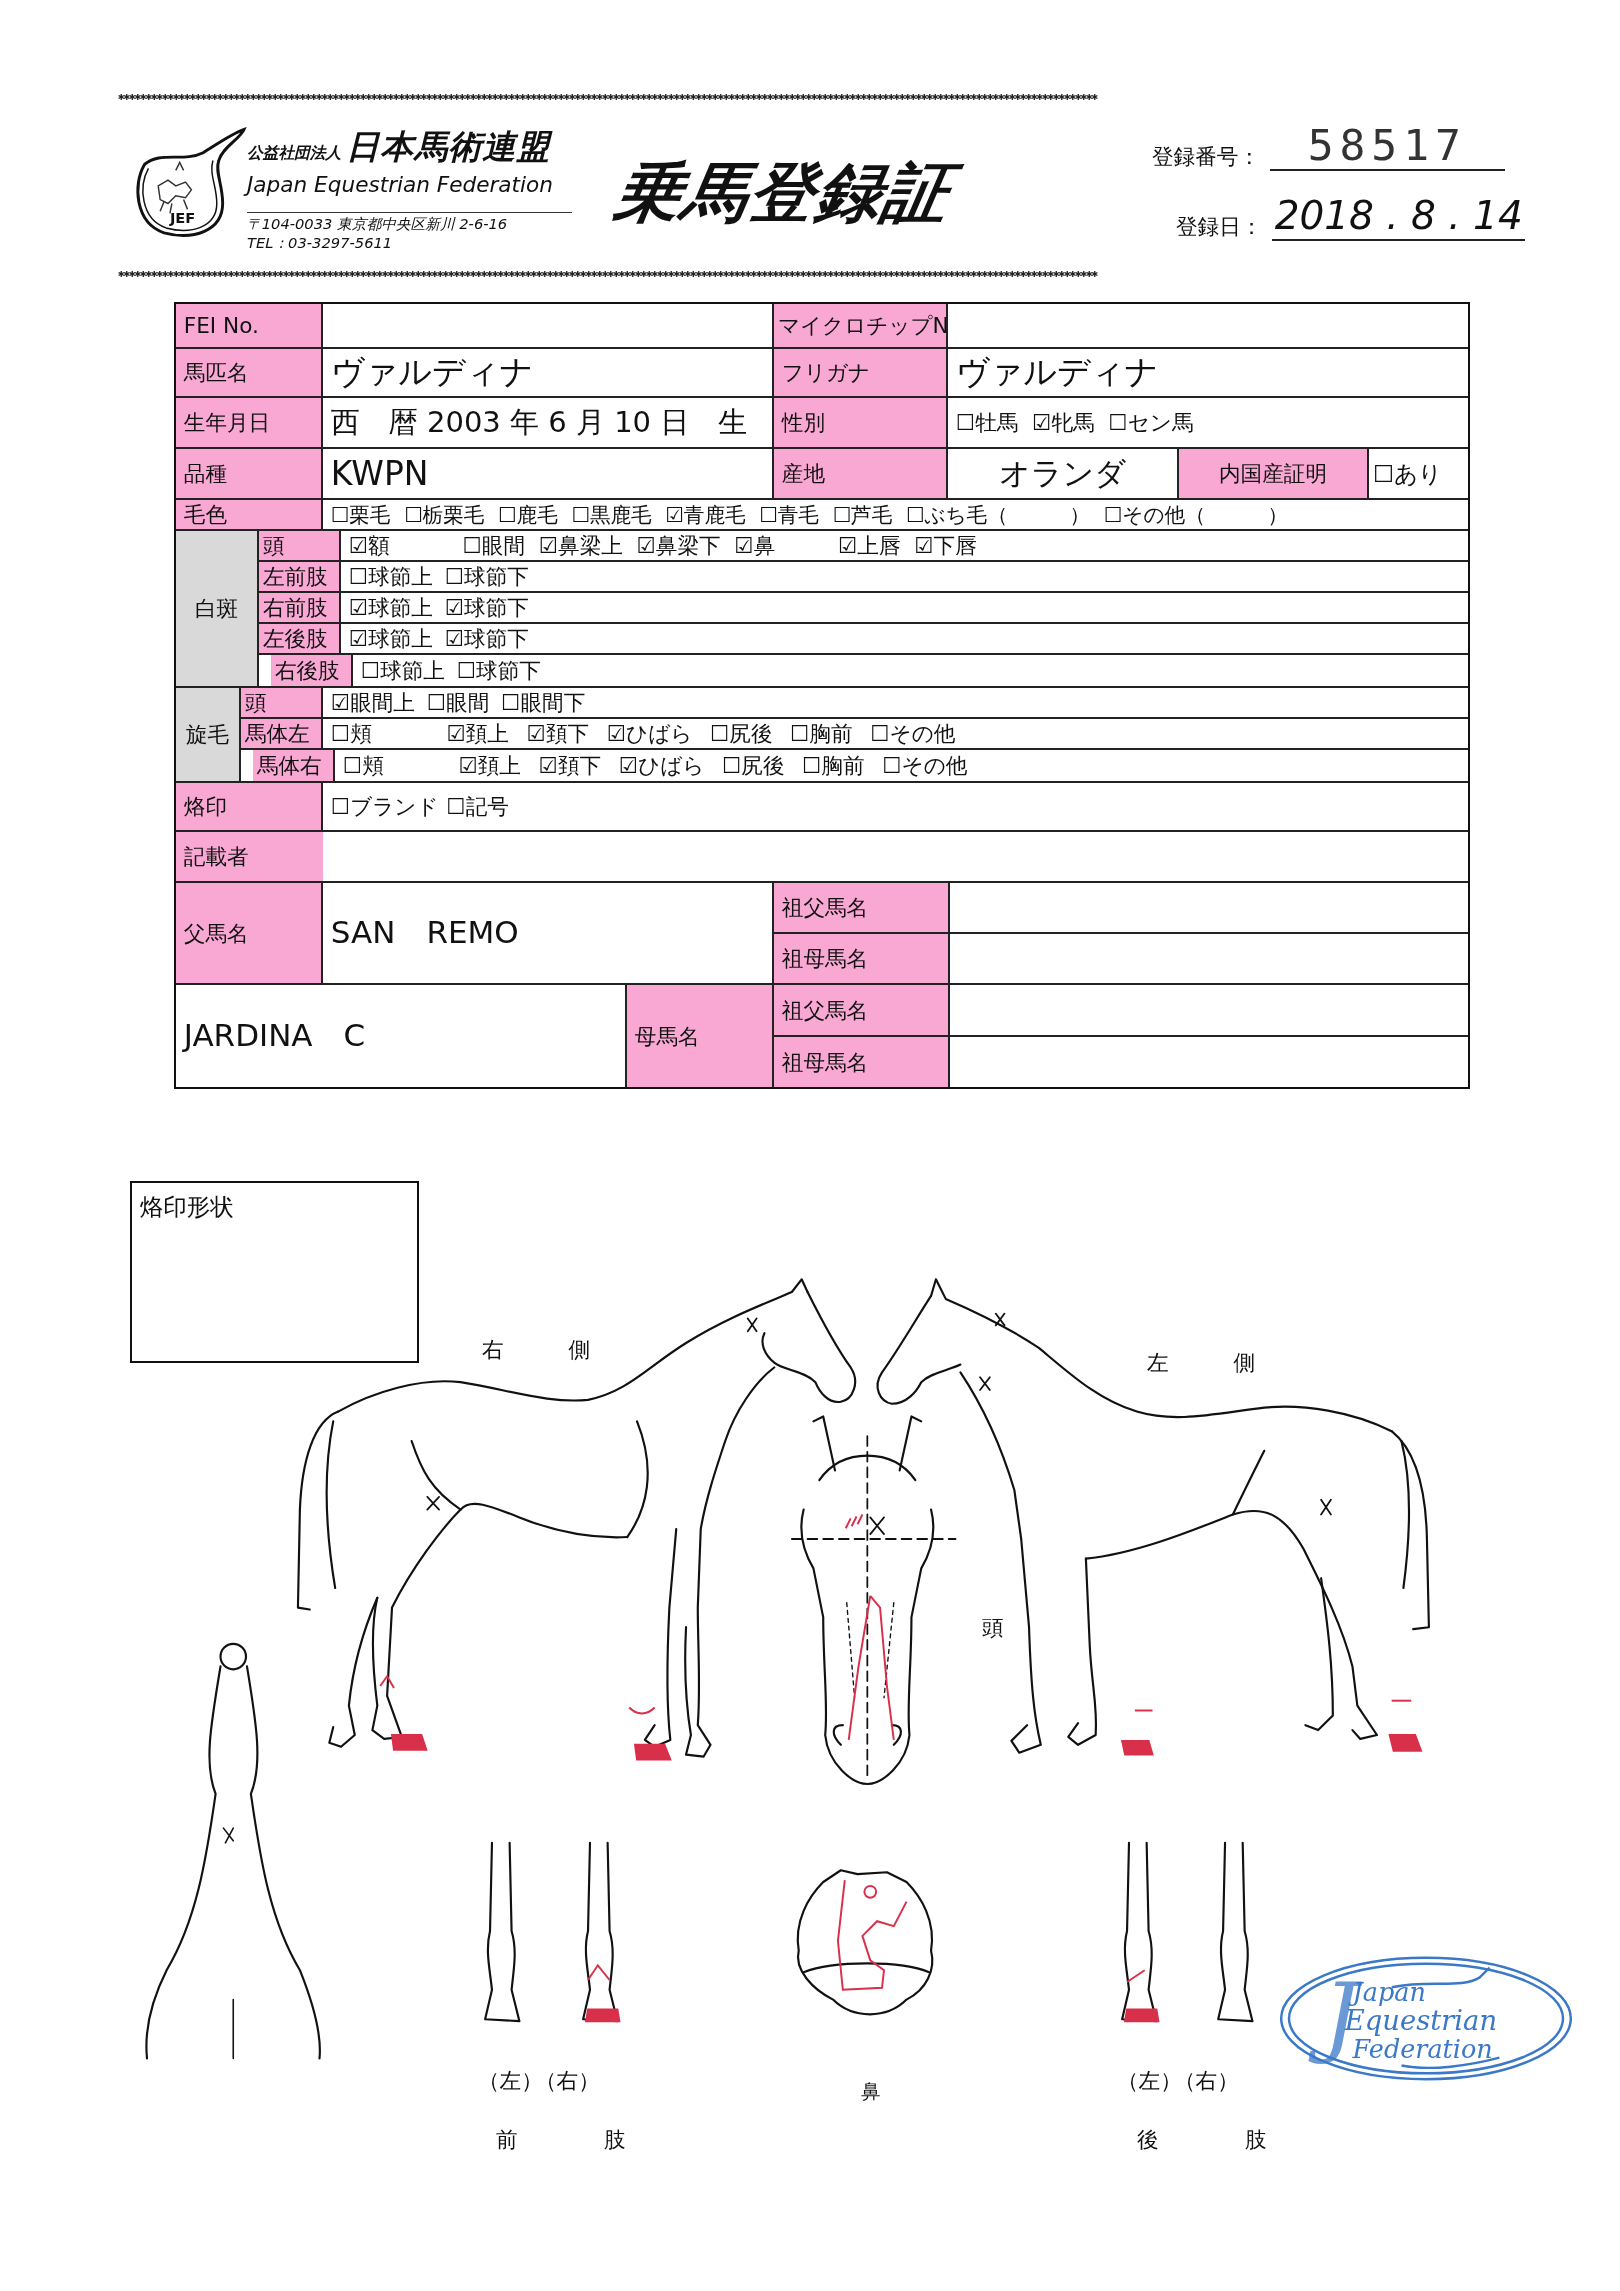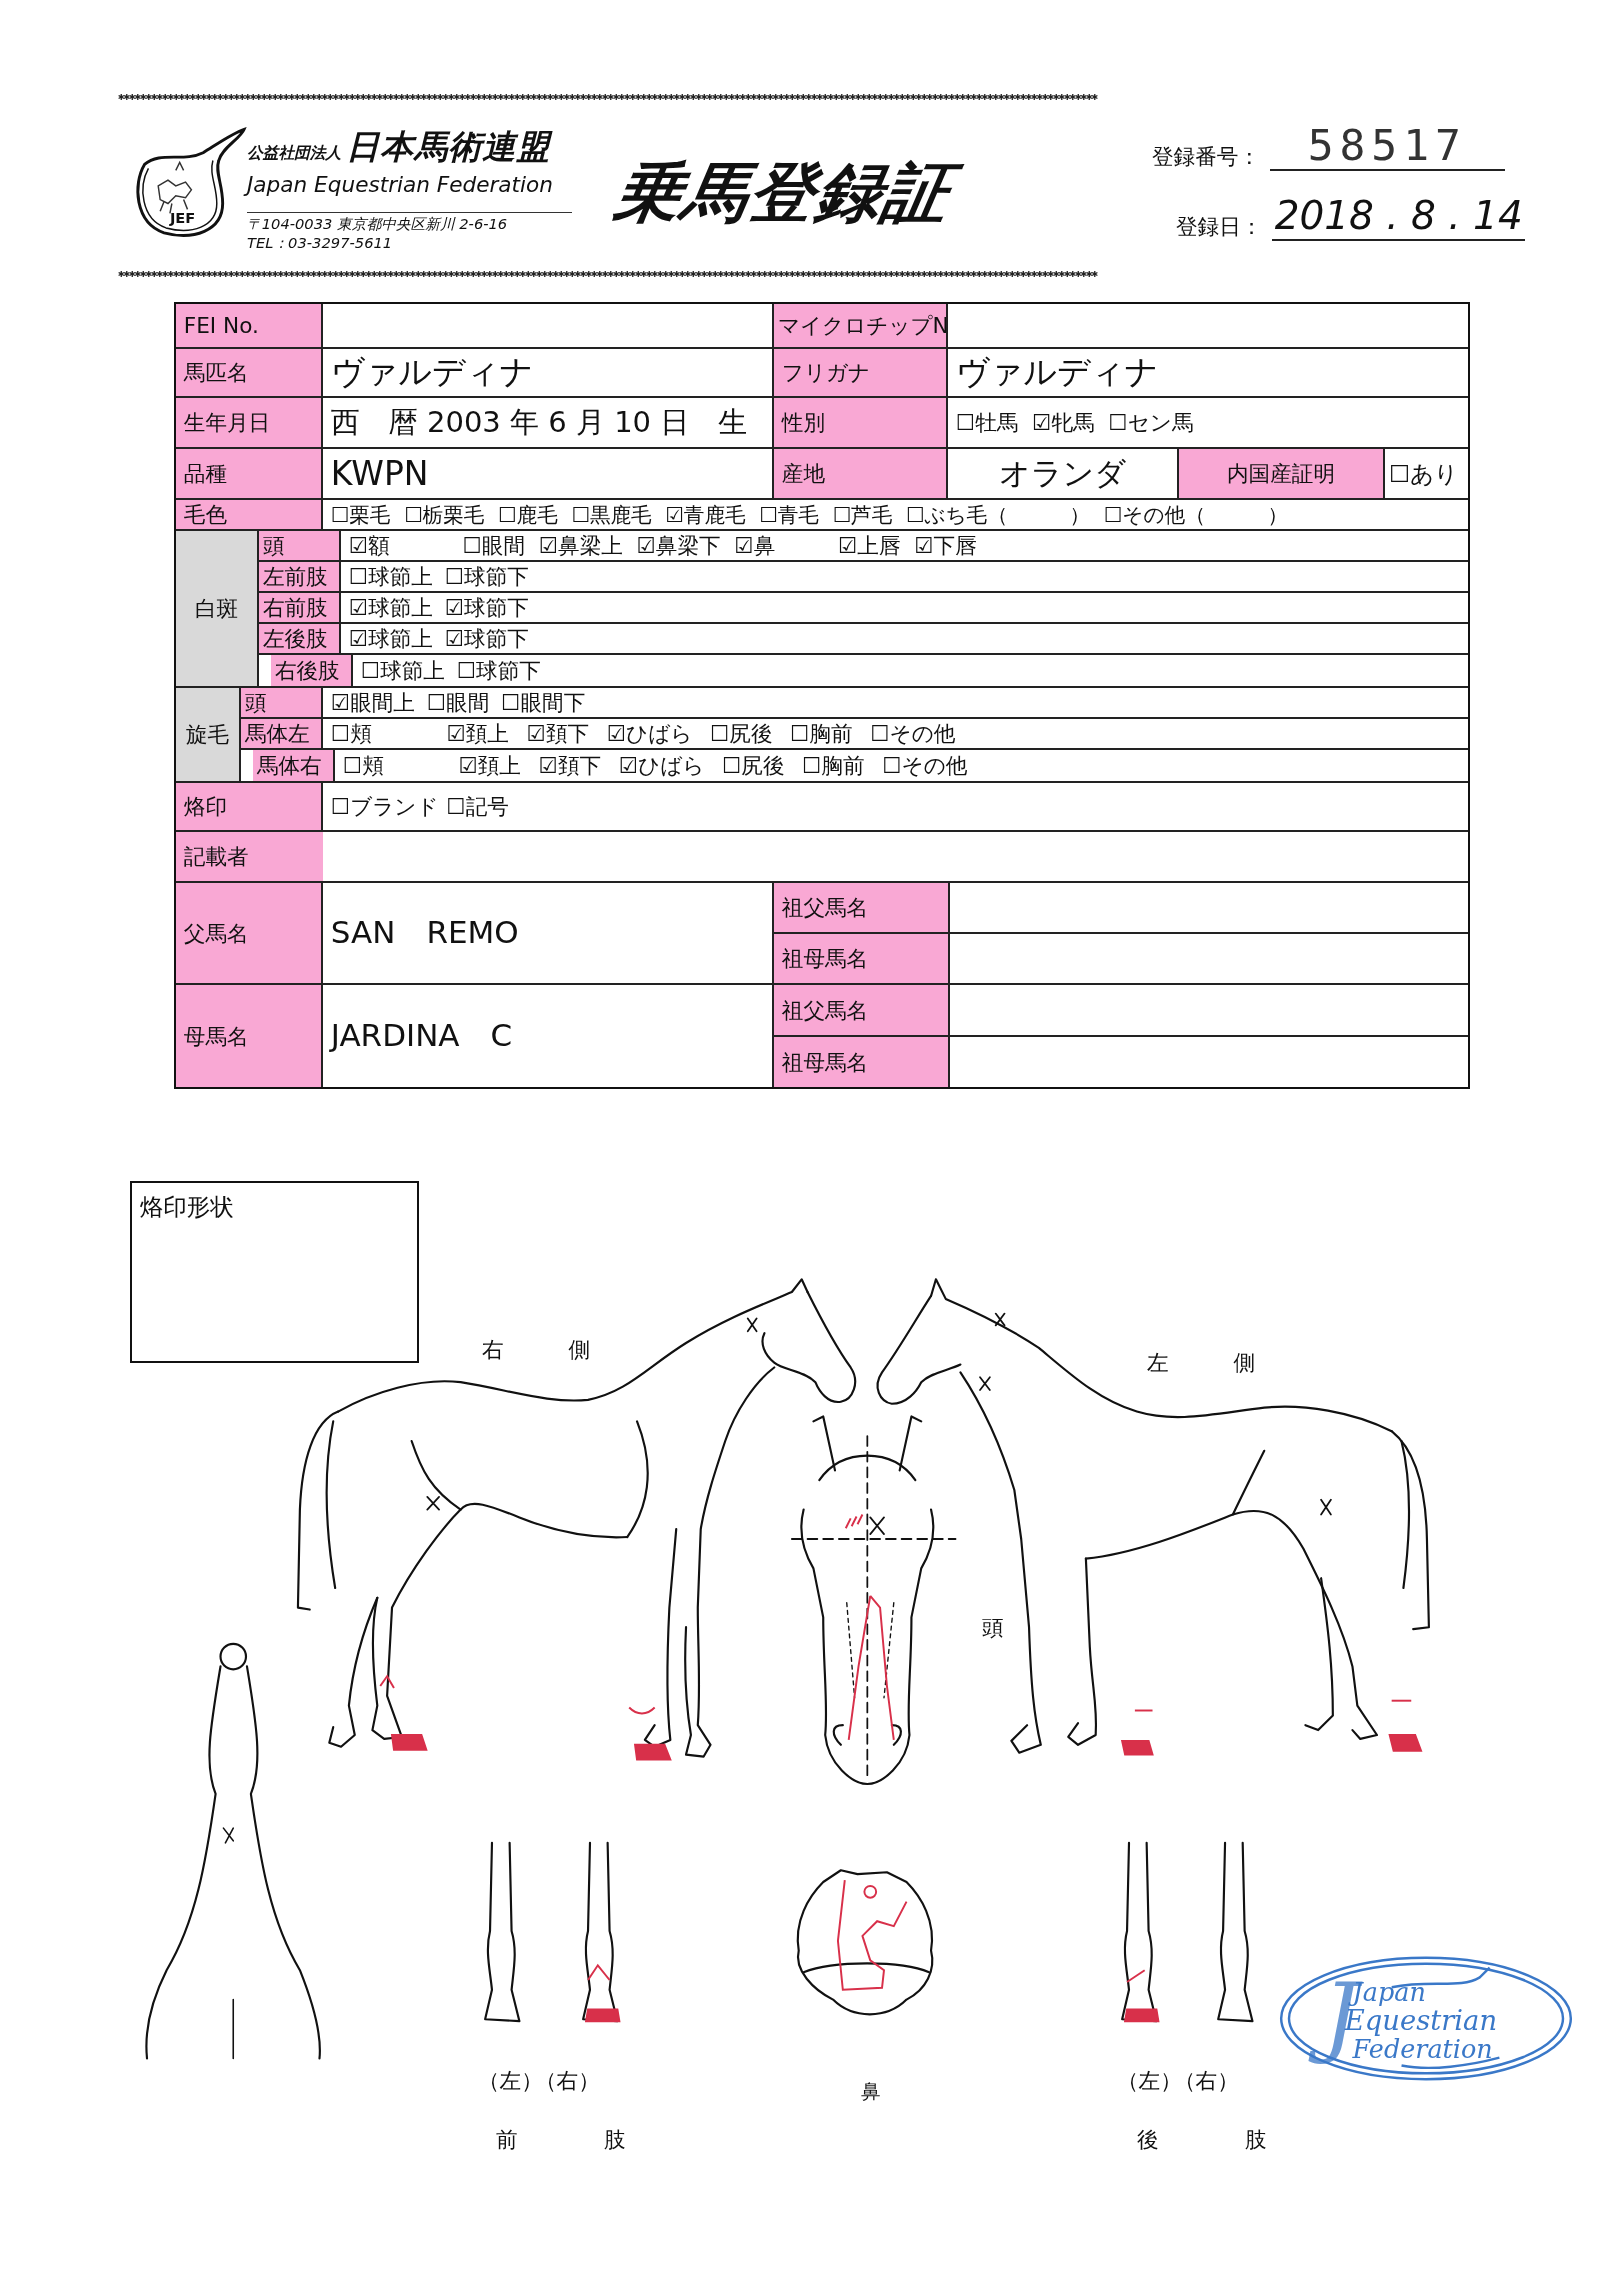--- a/index.html
+++ b/index.html
@@ -122,21 +122,21 @@
           <span>セン馬</span>
         </span>
     </div>
   </div>
 
   <div class="row" style="height:51px">
     <div class="cell lab" style="width:147px">品種</div>
     <div class="cell big" style="width:451px">KWPN</div>
     <div class="cell lab" style="width:174px">産地</div>
     <div class="cell" style="width:231px;justify-content:center;font-size:31px">オランダ</div>
-    <div class="cell lab" style="width:206px;justify-content:center">内国産証明</div>
+    <div class="cell lab" style="width:190px;justify-content:center">内国産証明</div>
     <div class="cell" style="flex:1;padding:0 3.9px">
         <span>☐</span>
         <span>あり</span>
       </div>
   </div>
 
   <div class="row" style="height:31px">
     <div class="cell lab" style="width:147px">毛色</div>
     <div class="cell" style="flex:1;font-size:20.6px;gap:13.7px">
       <span class="opt">
@@ -385,22 +385,22 @@
         <div class="cell" style="flex:1"></div>
       </div>
       <div style="flex:1;display:flex">
         <div class="cell lab" style="width:176px">祖母馬名</div>
         <div class="cell" style="flex:1"></div>
       </div>
     </div>
   </div>
 
   <div class="row" style="height:102px">
+    <div class="cell" style="width:451px;font-size:31px">JARDINA　C</div>
     <div class="cell lab" style="width:147px">母馬名</div>
-    <div class="cell" style="width:451px;font-size:31px">JARDINA　C</div>
     <div style="flex:1;display:flex;flex-direction:column">
       <div style="flex:1;display:flex;border-bottom:2px solid #222">
         <div class="cell lab" style="width:176px">祖父馬名</div>
         <div class="cell" style="flex:1"></div>
       </div>
       <div style="flex:1;display:flex">
         <div class="cell lab" style="width:176px">祖母馬名</div>
         <div class="cell" style="flex:1"></div>
       </div>
     </div>

